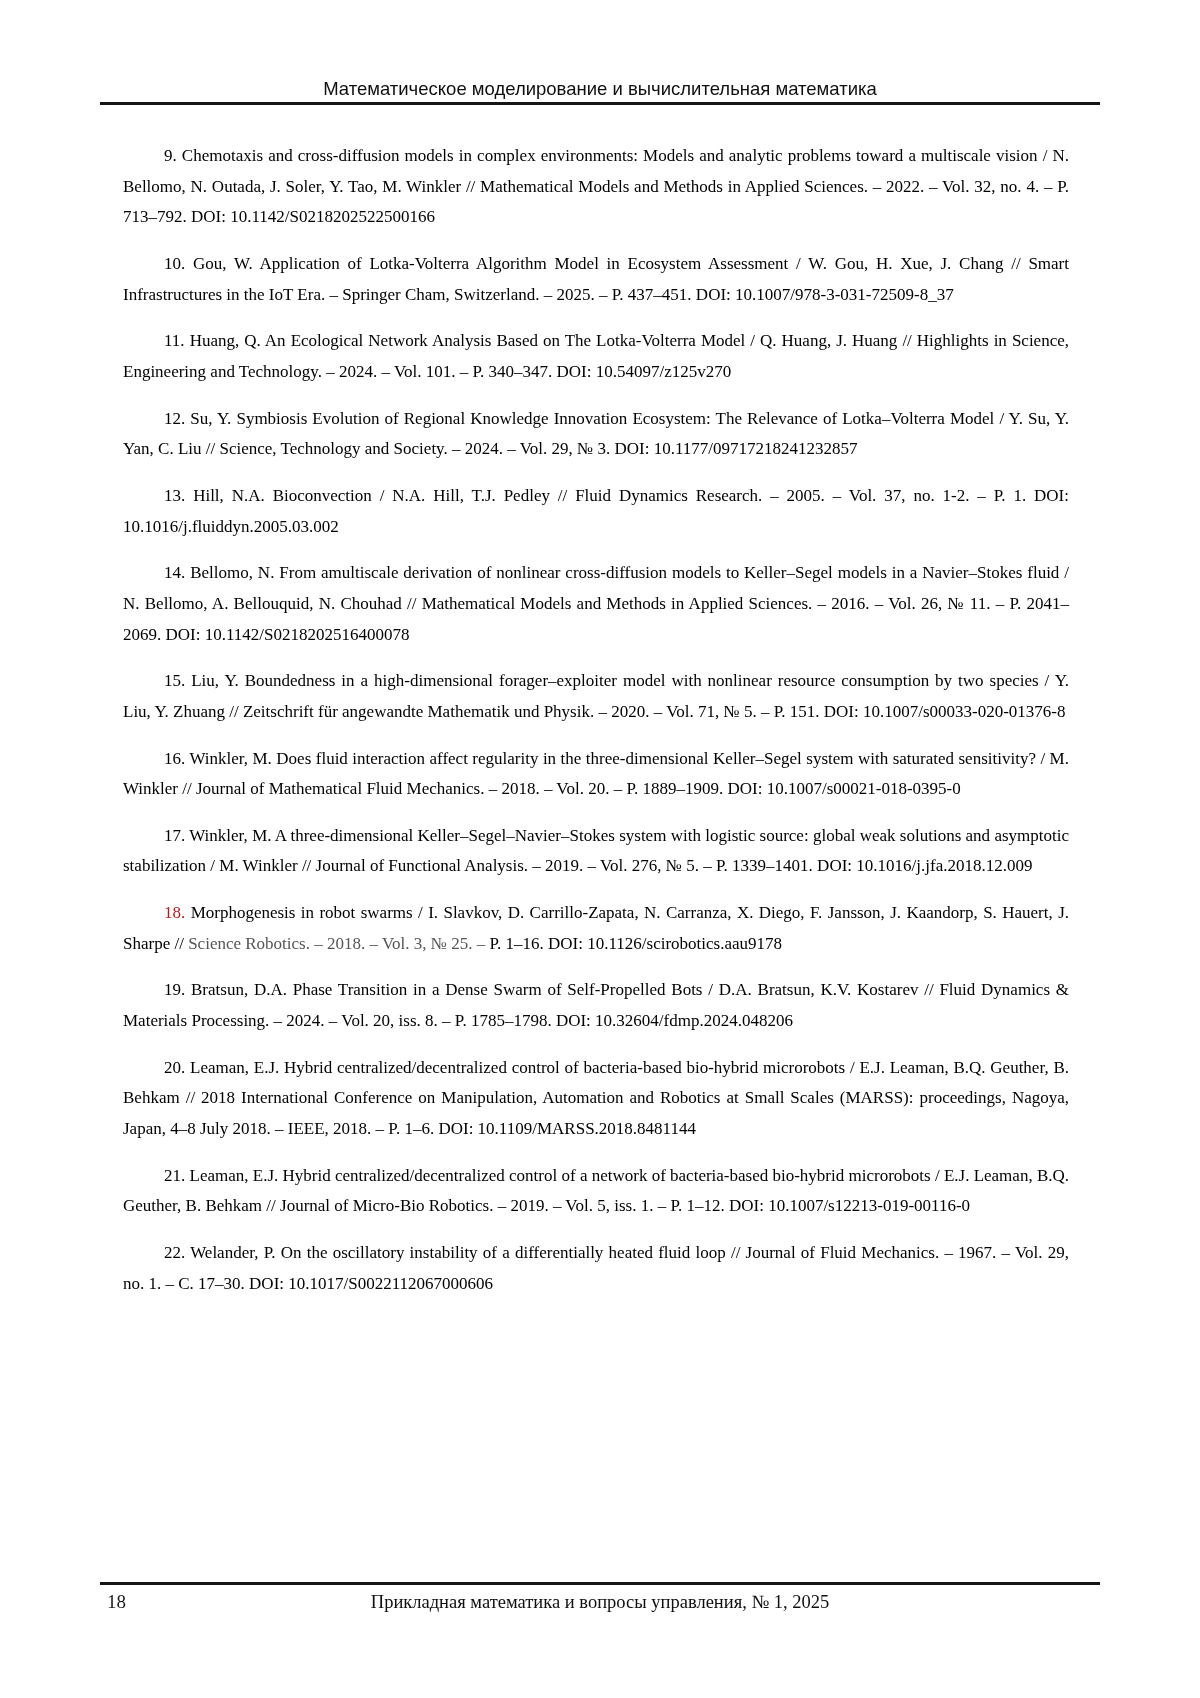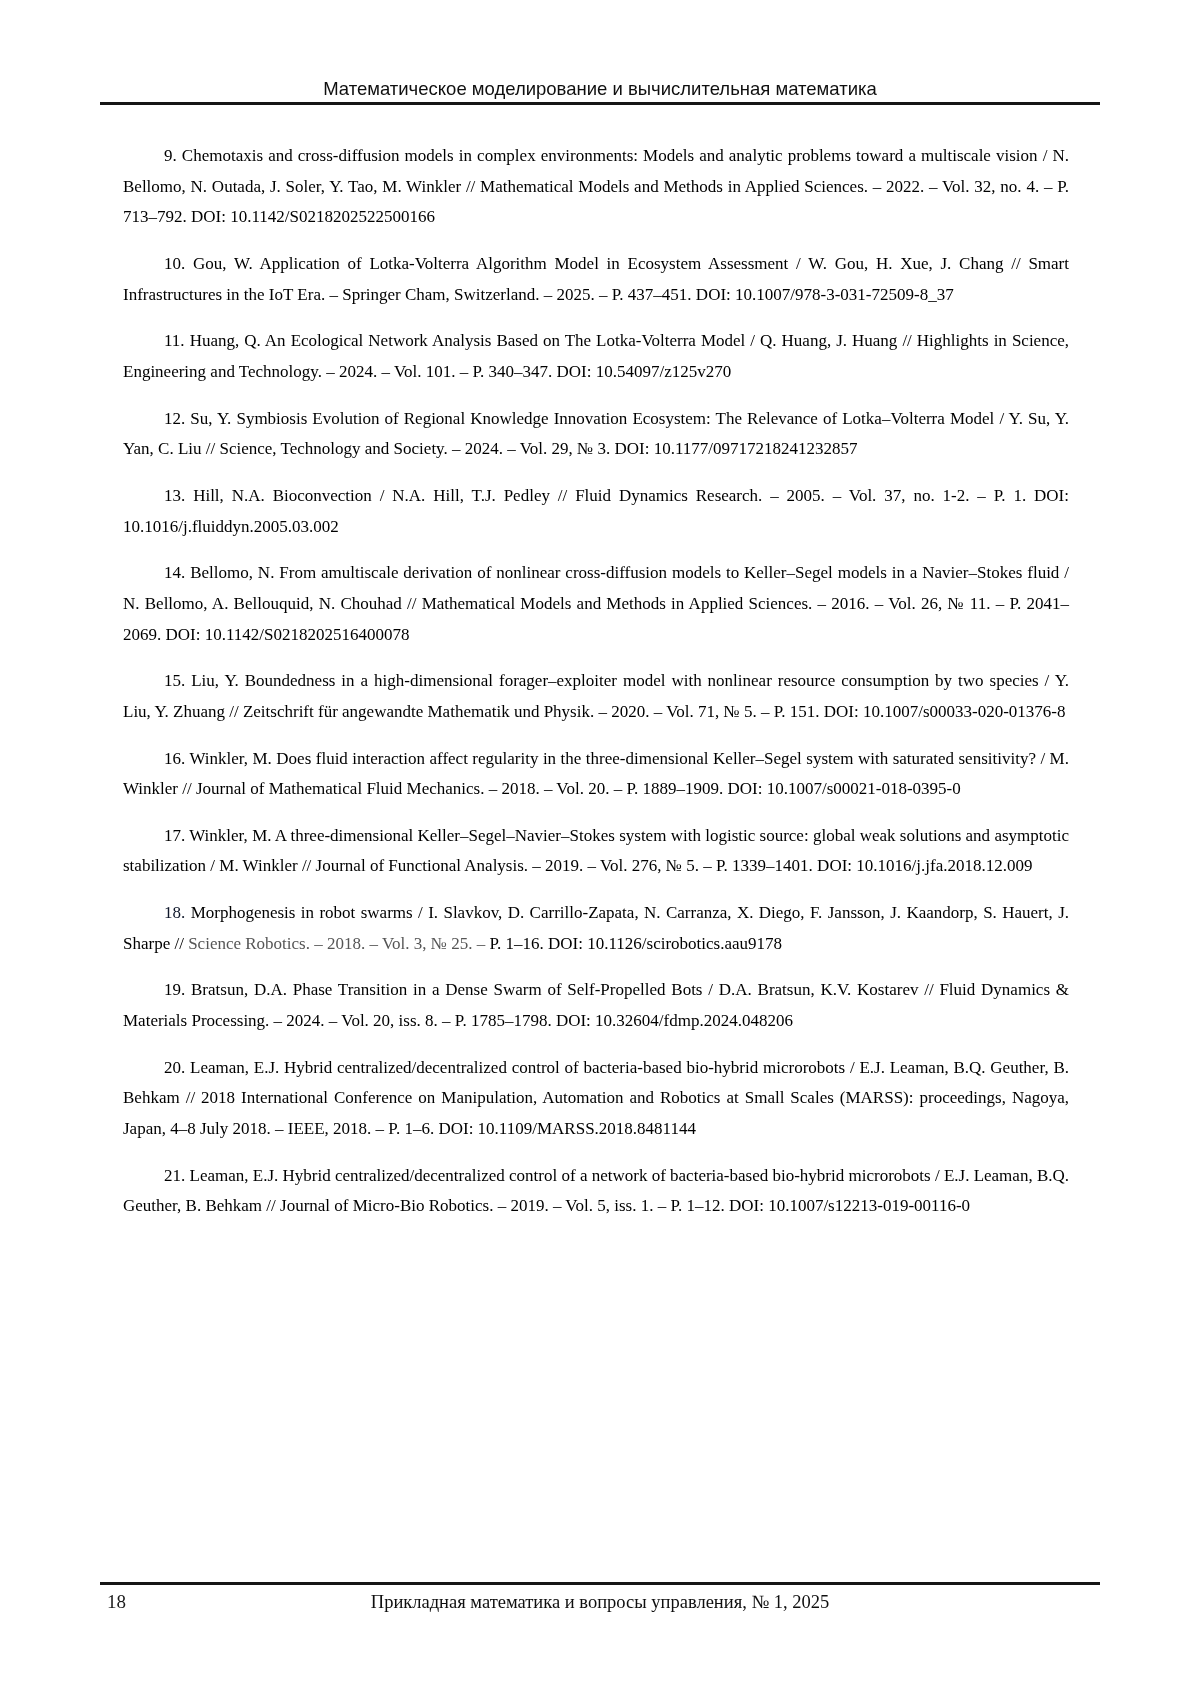--- a/index.html
+++ b/index.html
@@ -44,21 +44,21 @@
   p.ref {
     margin: 16px;
     padding: 0;
     text-align: justify;
     text-indent: 41px;
     font-size: 17px;
     line-height: 30.65px;
     font-family: Liberation Serif, serif;
   }
   p.ref .num { white-space: pre; }
-  .gray-num { color: #0f172a; }
+  .gray-num { color: #b91c1c; }
   .gray-seg { color: #555555; }
   .foot-rule {
     position: absolute;
     top: 1582px;
     left: 100px;
     width: 1000px;
     height: 2.6px;
     background: #151515;
   }
   .page-num {
@@ -96,20 +96,21 @@
       <p class="ref"><span class="num">12. </span><span>Su, Y. Symbiosis Evolution of Regional Knowledge Innovation Ecosystem: The Relevance of Lotka–Volterra Model / Y. Su, Y. Yan, C. Liu // Science, Technology and Society. – 2024. – Vol. 29, № 3. DOI: 10.1177/09717218241232857</span></p>
       <p class="ref"><span class="num">13. </span><span>Hill, N.A. Bioconvection / N.A. Hill, T.J. Pedley // Fluid Dynamics Research. – 2005. – Vol. 37, no. 1-2. – P. 1. DOI: 10.1016/j.fluiddyn.2005.03.002</span></p>
       <p class="ref"><span class="num">14. </span><span>Bellomo, N. From amultiscale derivation of nonlinear cross-diffusion models to Keller–Segel models in a Navier–Stokes fluid / N. Bellomo, A. Bellouquid, N. Chouhad // Mathematical Models and Methods in Applied Sciences. – 2016. – Vol. 26, № 11. – P. 2041–2069. DOI: 10.1142/S0218202516400078</span></p>
       <p class="ref"><span class="num">15. </span><span>Liu, Y. Boundedness in a high-dimensional forager–exploiter model with nonlinear resource consumption by two species / Y. Liu, Y. Zhuang // Zeitschrift für angewandte Mathematik und Physik. – 2020. – Vol. 71, № 5. – P. 151. DOI: 10.1007/s00033-020-01376-8</span></p>
       <p class="ref"><span class="num">16. </span><span>Winkler, M. Does fluid interaction affect regularity in the three-dimensional Keller–Segel system with saturated sensitivity? / M. Winkler // Journal of Mathematical Fluid Mechanics. – 2018. – Vol. 20. – P. 1889–1909. DOI: 10.1007/s00021-018-0395-0</span></p>
       <p class="ref"><span class="num">17. </span><span>Winkler, M. A three-dimensional Keller–Segel–Navier–Stokes system with logistic source: global weak solutions and asymptotic stabilization / M. Winkler // Journal of Functional Analysis. – 2019. – Vol. 276, № 5. – P. 1339–1401. DOI: 10.1016/j.jfa.2018.12.009</span></p>
       <p class="ref"><span class="num gray-num">18. </span><span>Morphogenesis in robot swarms / I. Slavkov, D. Carrillo-Zapata, N. Carranza, X. Diego, F. Jansson, J. Kaandorp, S. Hauert, J. Sharpe // </span><span class="gray-seg">Science Robotics. – 2018. – Vol. 3, № 25. – </span><span>P. 1–16. DOI: 10.1126/scirobotics.aau9178</span></p>
       <p class="ref"><span class="num">19. </span><span>Bratsun, D.A. Phase Transition in a Dense Swarm of Self-Propelled Bots / D.A. Bratsun, K.V. Kostarev // Fluid Dynamics &amp; Materials Processing. – 2024. – Vol. 20, iss. 8. – P. 1785–1798. DOI: 10.32604/fdmp.2024.048206</span></p>
       <p class="ref"><span class="num">20. </span><span>Leaman, E.J. Hybrid centralized/decentralized control of bacteria-based bio-hybrid microrobots / E.J. Leaman, B.Q. Geuther, B. Behkam // 2018 International Conference on Manipulation, Automation and Robotics at Small Scales (MARSS): proceedings, Nagoya, Japan, 4–8 July 2018. – IEEE, 2018. – P. 1–6. DOI: 10.1109/MARSS.2018.8481144</span></p>
       <p class="ref"><span class="num">21. </span><span>Leaman, E.J. Hybrid centralized/decentralized control of a network of bacteria-based bio-hybrid microrobots / E.J. Leaman, B.Q. Geuther, B. Behkam // Journal of Micro-Bio Robotics. – 2019. – Vol. 5, iss. 1. – P. 1–12. DOI: 10.1007/s12213-019-00116-0</span></p>
+      <p class="ref"><span class="num">22. </span><span>Welander, P. On the oscillatory instability of a differentially heated fluid loop // Journal of Fluid Mechanics. – 1967. – Vol. 29, no. 1. – C. 17–30. DOI: 10.1017/S0022112067000606</span></p>
     </div>
 
   <div class="foot-rule"></div>
 
   <div class="page-num">18</div>
 
   <div class="journal-line">Прикладная математика и вопросы управления, № 1, 2025</div>
 
 </div>
 

